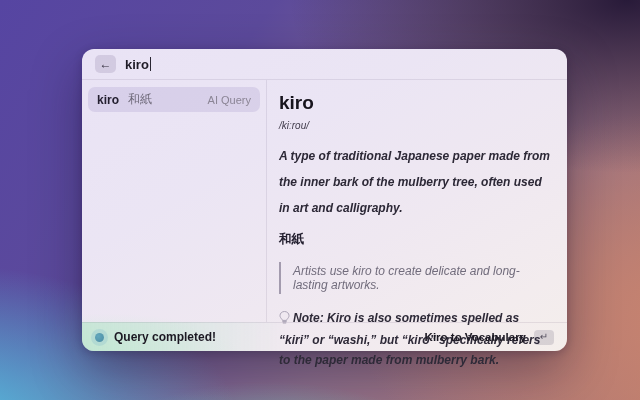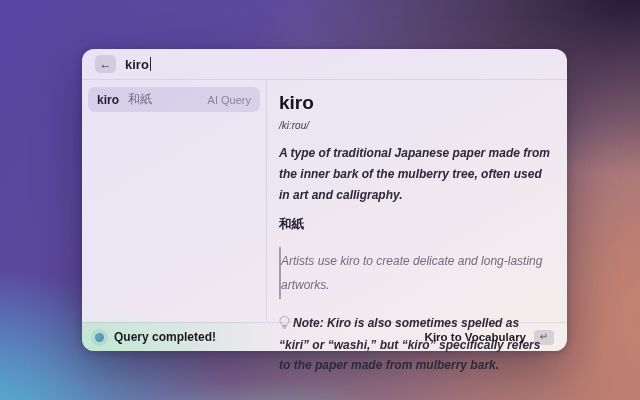--- a/index.html
+++ b/index.html
@@ -49,25 +49,25 @@
     height:25px; border-radius:7px; background:rgba(104,76,163,0.13);
     display:flex; align-items:center; padding:0 9px;
   }
   .result-word { font-size:12px; font-weight:700; color:#242030; }
   .result-trans { font-size:12px; color:#6d6878; margin-left:9px; }
   .result-badge { margin-left:auto; font-size:11px; color:#8b8595; }
 
   .content { flex:1 1 auto; padding:12px 16px 0 12px; }
   .word-title { font-size:19px; font-weight:700; color:#17141d; line-height:22px; margin-bottom:5px; }
   .pron { font-size:10px; font-style:italic; color:#3f3a4a; line-height:14px; margin-bottom:10px; }
-  .definition { font-size:12px; font-style:italic; font-weight:600; color:#2c2836; line-height:21px; margin-bottom:10px; max-width:300px; }
+  .definition { font-size:12px; font-style:italic; font-weight:600; color:#2c2836; line-height:26px; margin-bottom:10px; max-width:300px; }
   .cn-word { font-size:12.5px; font-weight:700; color:#242030; margin-bottom:14px; }
   .example {
-    border-left:2px solid #a39bae; padding:2px 0 2px 0; margin-bottom:14px;
-    font-size:12px; font-style:italic; color:#716c7c; line-height:24px; max-width:300px;
+    border-left:2px solid #a39bae; padding:2px 0 2px 12px; margin-bottom:14px;
+    font-size:12px; font-style:italic; color:#716c7c; line-height:14px; max-width:300px;
   }
   .note { font-size:12px; font-style:italic; font-weight:600; color:#2e2a38; line-height:20px; max-width:312px; }
   .bulb { display:inline-block; vertical-align:-2px; margin-right:3px; }
 
   
   .footer {
     height:29px; flex:0 0 29px; display:flex; align-items:center; padding:8px 13px;
     border-top:1px solid rgba(40,25,70,0.09);
     background:linear-gradient(to right, rgba(178,229,199,0.6), rgba(178,229,199,0) 42%);
     border-radius:0 0 12px 12px;

